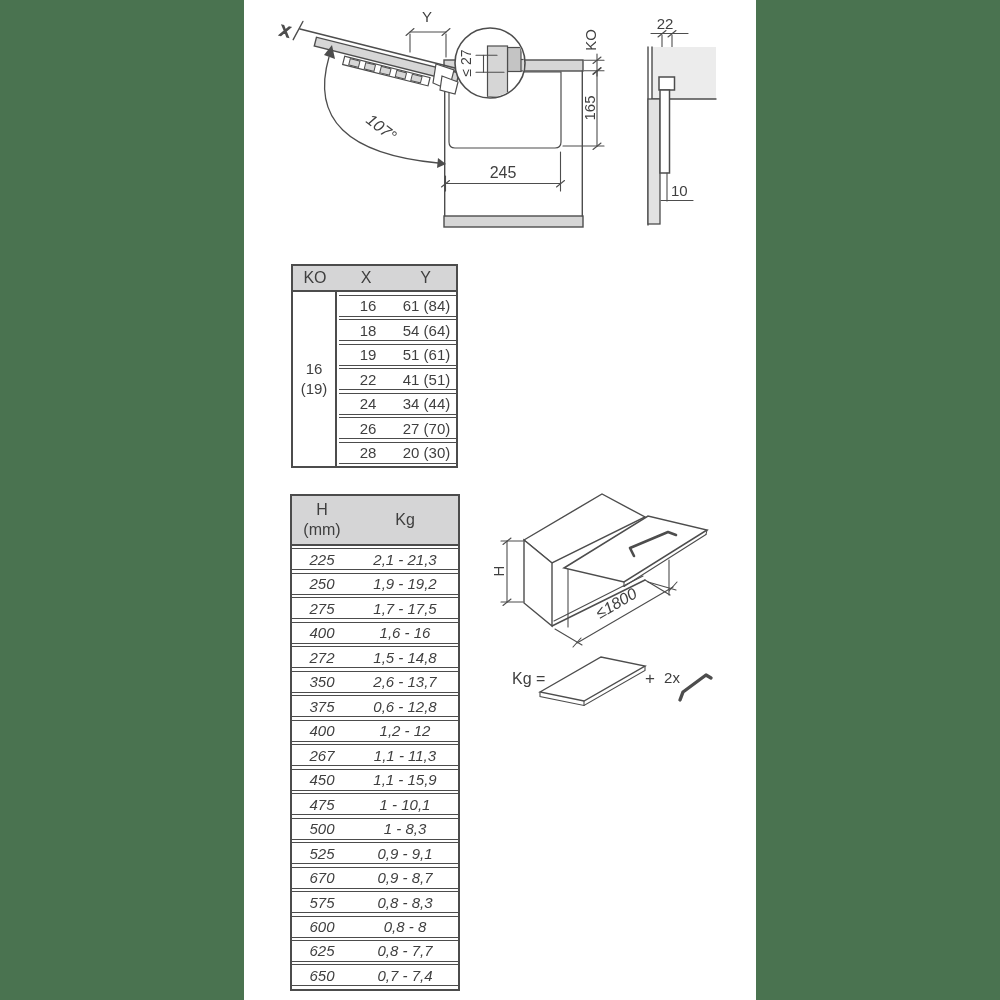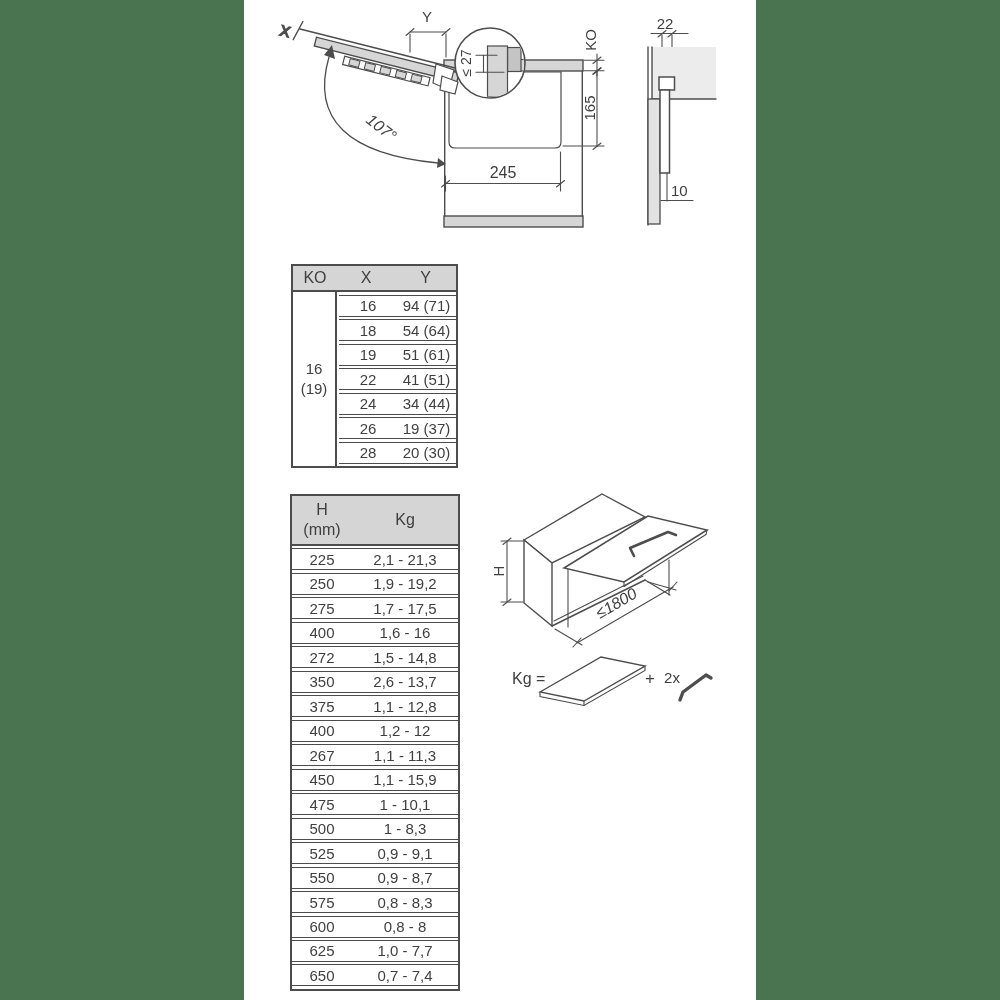--- a/index.html
+++ b/index.html
@@ -12,21 +12,21 @@
   .hkg-tbl{left:46px;top:494px;width:170px;height:497px;}
   .tbl-head{background:#d5d5d6;border-bottom:2px solid #4c4c4c;box-sizing:border-box;display:grid;align-items:center;font-size:16px;}
   .ko-tbl .tbl-head{height:26px;grid-template-columns:44px 58px 1fr;}
   .hkg-tbl .tbl-head{height:50px;grid-template-columns:60px 1fr;}
   .cell-c{text-align:center;}
   .hdr-2line{text-align:center;line-height:1.25;font-size:16px;}
   .ko-body{position:relative;height:calc(100% - 26px);}
   .ko-merged{position:absolute;left:0;top:0;bottom:0;width:44px;border-right:2px solid #4c4c4c;box-sizing:border-box;display:flex;flex-direction:column;justify-content:center;align-items:center;font-size:15px;line-height:1.35;}
   .rows{display:flex;flex-direction:column;justify-content:space-evenly;height:100%;}
   .ko-rows{margin-left:46px;}
-  .hkg-rows{height:calc(100% - 50px);}
+  .hkg-rows{height:calc(100% - 50px);font-style:italic;}
   .t-row{box-sizing:border-box;height:22px;border-top:1.7px solid #4c4c4c;border-bottom:1.7px solid #4c4c4c;display:grid;align-items:center;font-size:15px;}
   .ko-tbl .t-row{grid-template-columns:58px 1fr;}
   .hkg-tbl .t-row{grid-template-columns:60px 1fr;}
 </style>
 </head>
 <body>
 
 <div class="content">
 
   <svg class="drawings" viewBox="244 0 512 1000">
@@ -185,41 +185,41 @@
       <span class="cell-c">Y</span>
     </div>
     <div class="ko-body">
       <div class="ko-merged">
         <span>16</span>
         <span>(19)</span>
       </div>
       <div class="rows ko-rows">
           <div class="t-row">
             <span class="cell-c">16</span>
-            <span class="cell-c">94 (71)</span>
+            <span class="cell-c">61 (84)</span>
           </div>
           <div class="t-row">
             <span class="cell-c">18</span>
             <span class="cell-c">54 (64)</span>
           </div>
           <div class="t-row">
             <span class="cell-c">19</span>
             <span class="cell-c">51 (61)</span>
           </div>
           <div class="t-row">
             <span class="cell-c">22</span>
             <span class="cell-c">41 (51)</span>
           </div>
           <div class="t-row">
             <span class="cell-c">24</span>
             <span class="cell-c">34 (44)</span>
           </div>
           <div class="t-row">
             <span class="cell-c">26</span>
-            <span class="cell-c">19 (37)</span>
+            <span class="cell-c">27 (70)</span>
           </div>
           <div class="t-row">
             <span class="cell-c">28</span>
             <span class="cell-c">20 (30)</span>
           </div>
         </div>
     </div>
   </div>
 
   <div class="tbl hkg-tbl">
@@ -250,21 +250,21 @@
         <div class="t-row">
           <span class="cell-c">272</span>
           <span class="cell-c">1,5 - 14,8</span>
         </div>
         <div class="t-row">
           <span class="cell-c">350</span>
           <span class="cell-c">2,6 - 13,7</span>
         </div>
         <div class="t-row">
           <span class="cell-c">375</span>
-          <span class="cell-c">1,1 - 12,8</span>
+          <span class="cell-c">0,6 - 12,8</span>
         </div>
         <div class="t-row">
           <span class="cell-c">400</span>
           <span class="cell-c">1,2 - 12</span>
         </div>
         <div class="t-row">
           <span class="cell-c">267</span>
           <span class="cell-c">1,1 - 11,3</span>
         </div>
         <div class="t-row">
@@ -277,34 +277,34 @@
         </div>
         <div class="t-row">
           <span class="cell-c">500</span>
           <span class="cell-c">1 - 8,3</span>
         </div>
         <div class="t-row">
           <span class="cell-c">525</span>
           <span class="cell-c">0,9 - 9,1</span>
         </div>
         <div class="t-row">
-          <span class="cell-c">550</span>
+          <span class="cell-c">670</span>
           <span class="cell-c">0,9 - 8,7</span>
         </div>
         <div class="t-row">
           <span class="cell-c">575</span>
           <span class="cell-c">0,8 - 8,3</span>
         </div>
         <div class="t-row">
           <span class="cell-c">600</span>
           <span class="cell-c">0,8 - 8</span>
         </div>
         <div class="t-row">
           <span class="cell-c">625</span>
-          <span class="cell-c">1,0 - 7,7</span>
+          <span class="cell-c">0,8 - 7,7</span>
         </div>
         <div class="t-row">
           <span class="cell-c">650</span>
           <span class="cell-c">0,7 - 7,4</span>
         </div>
       </div>
   </div>
 
 </div>
 

